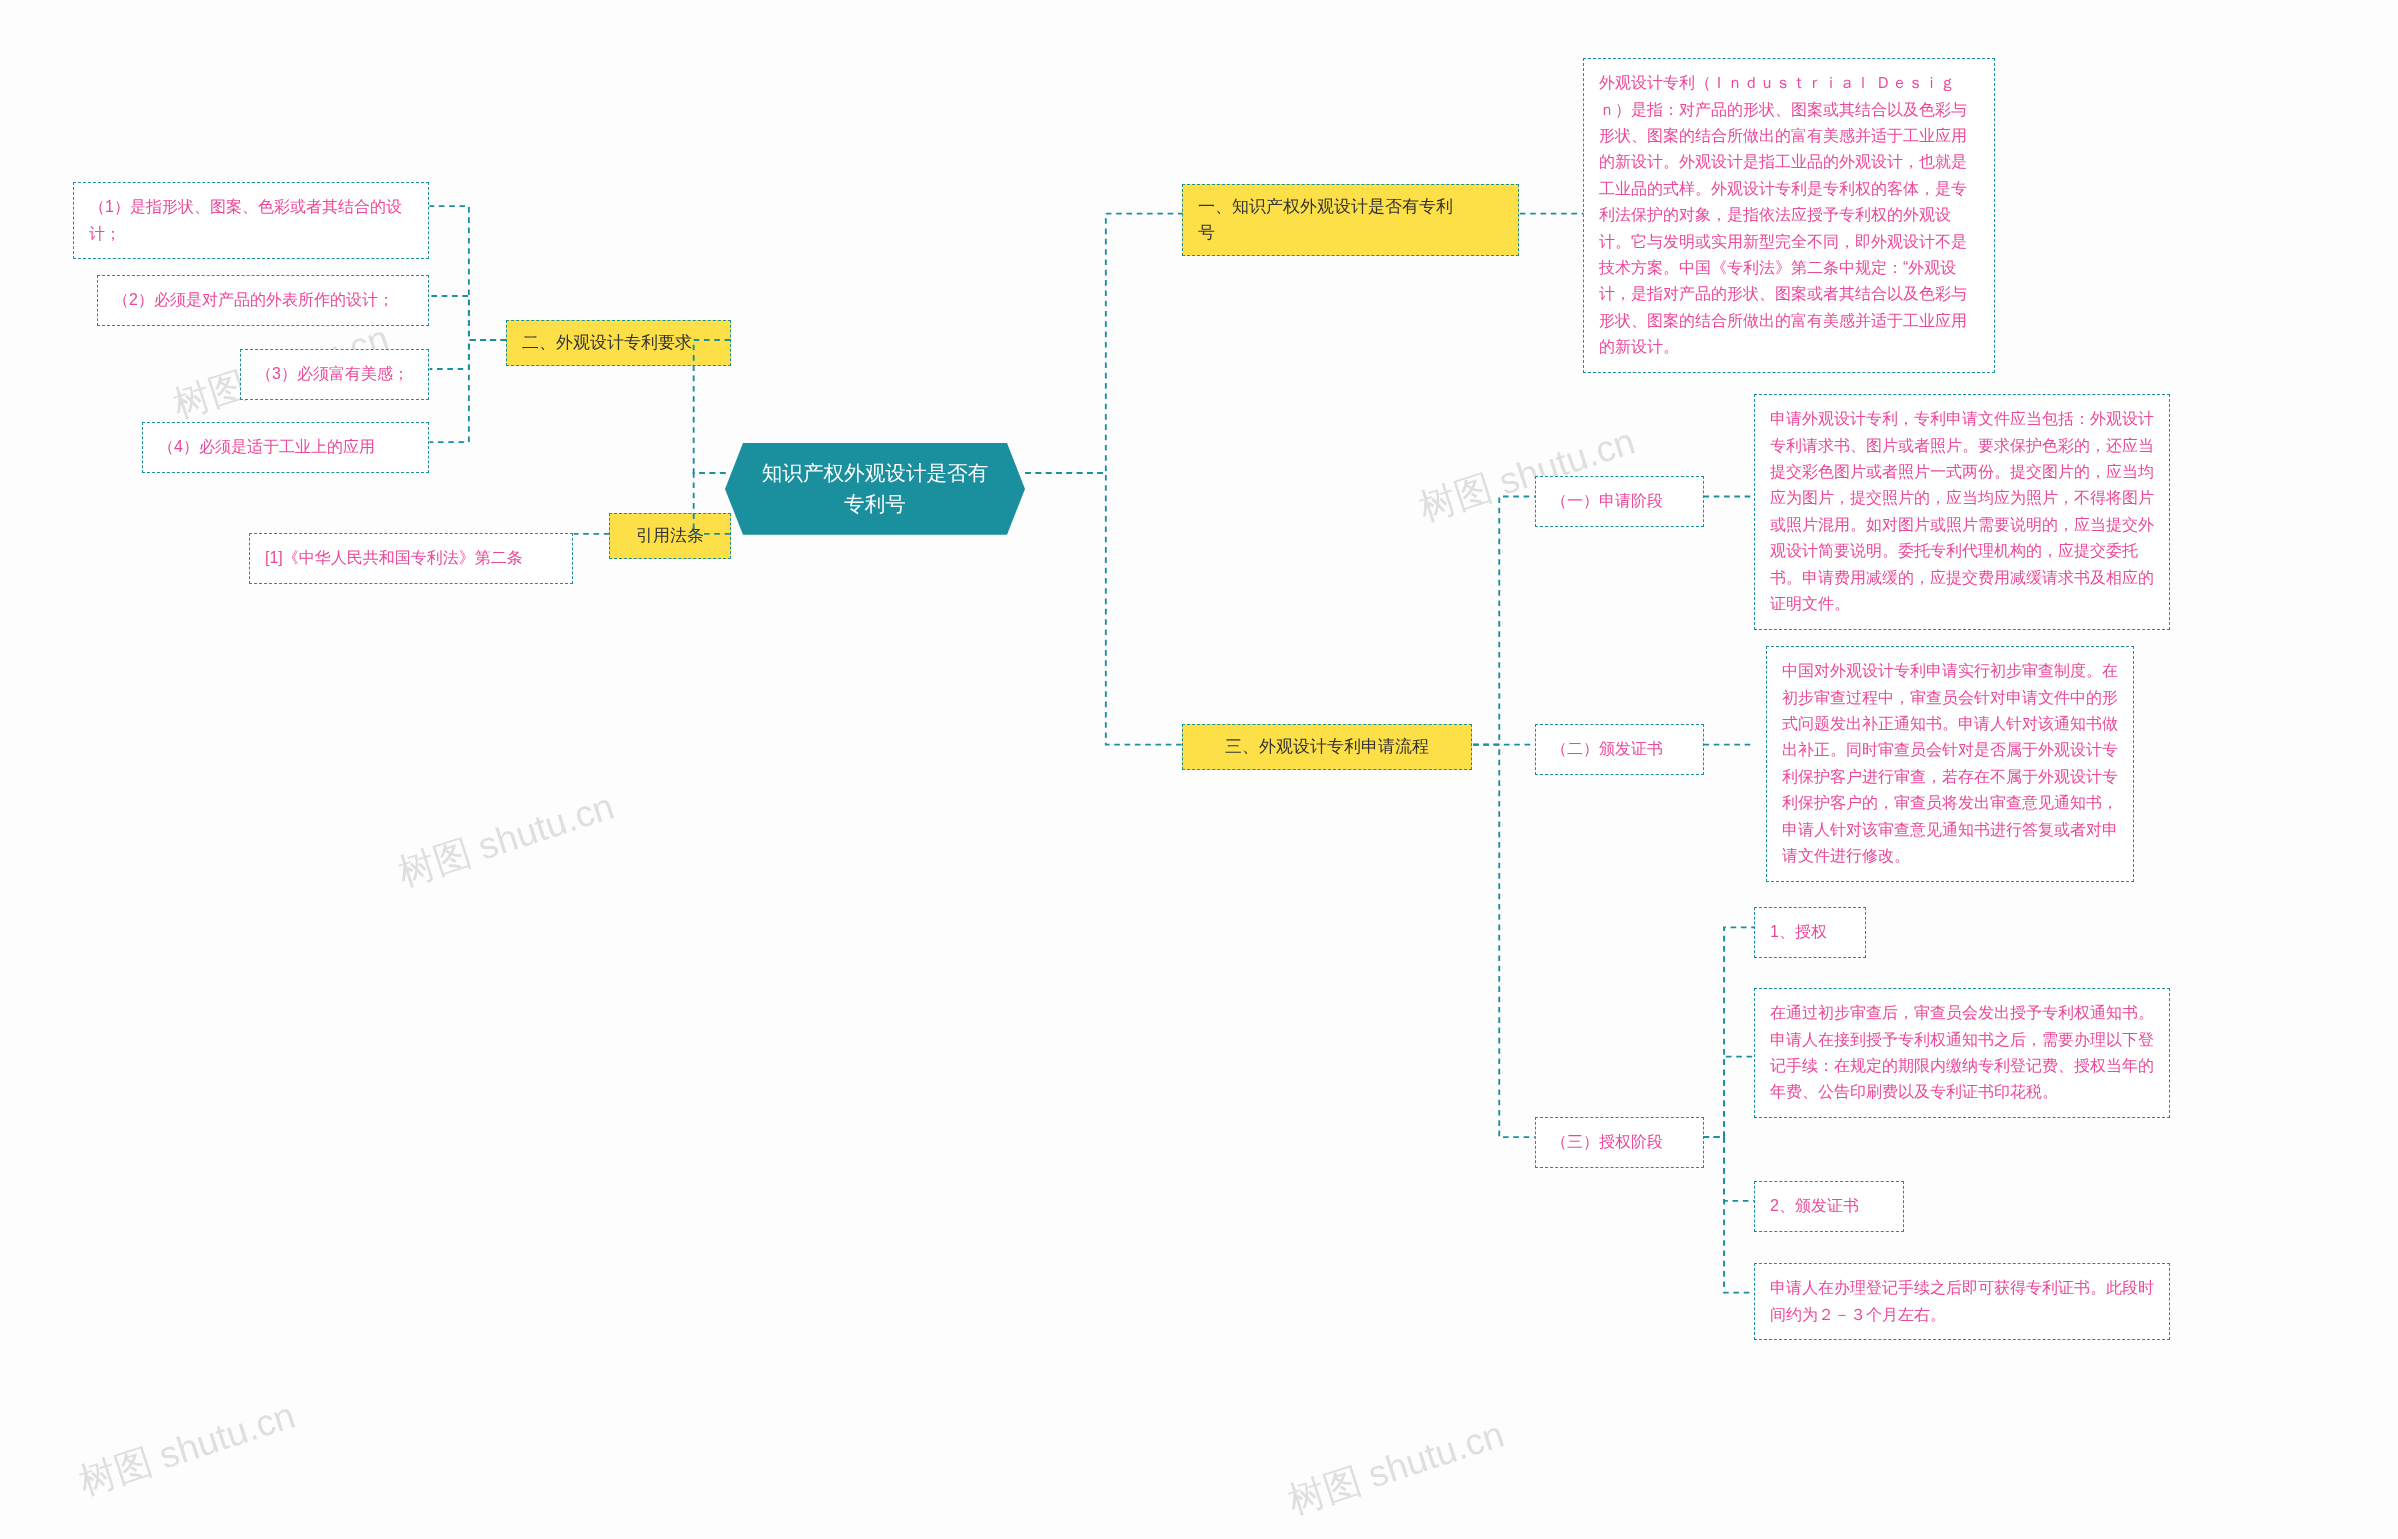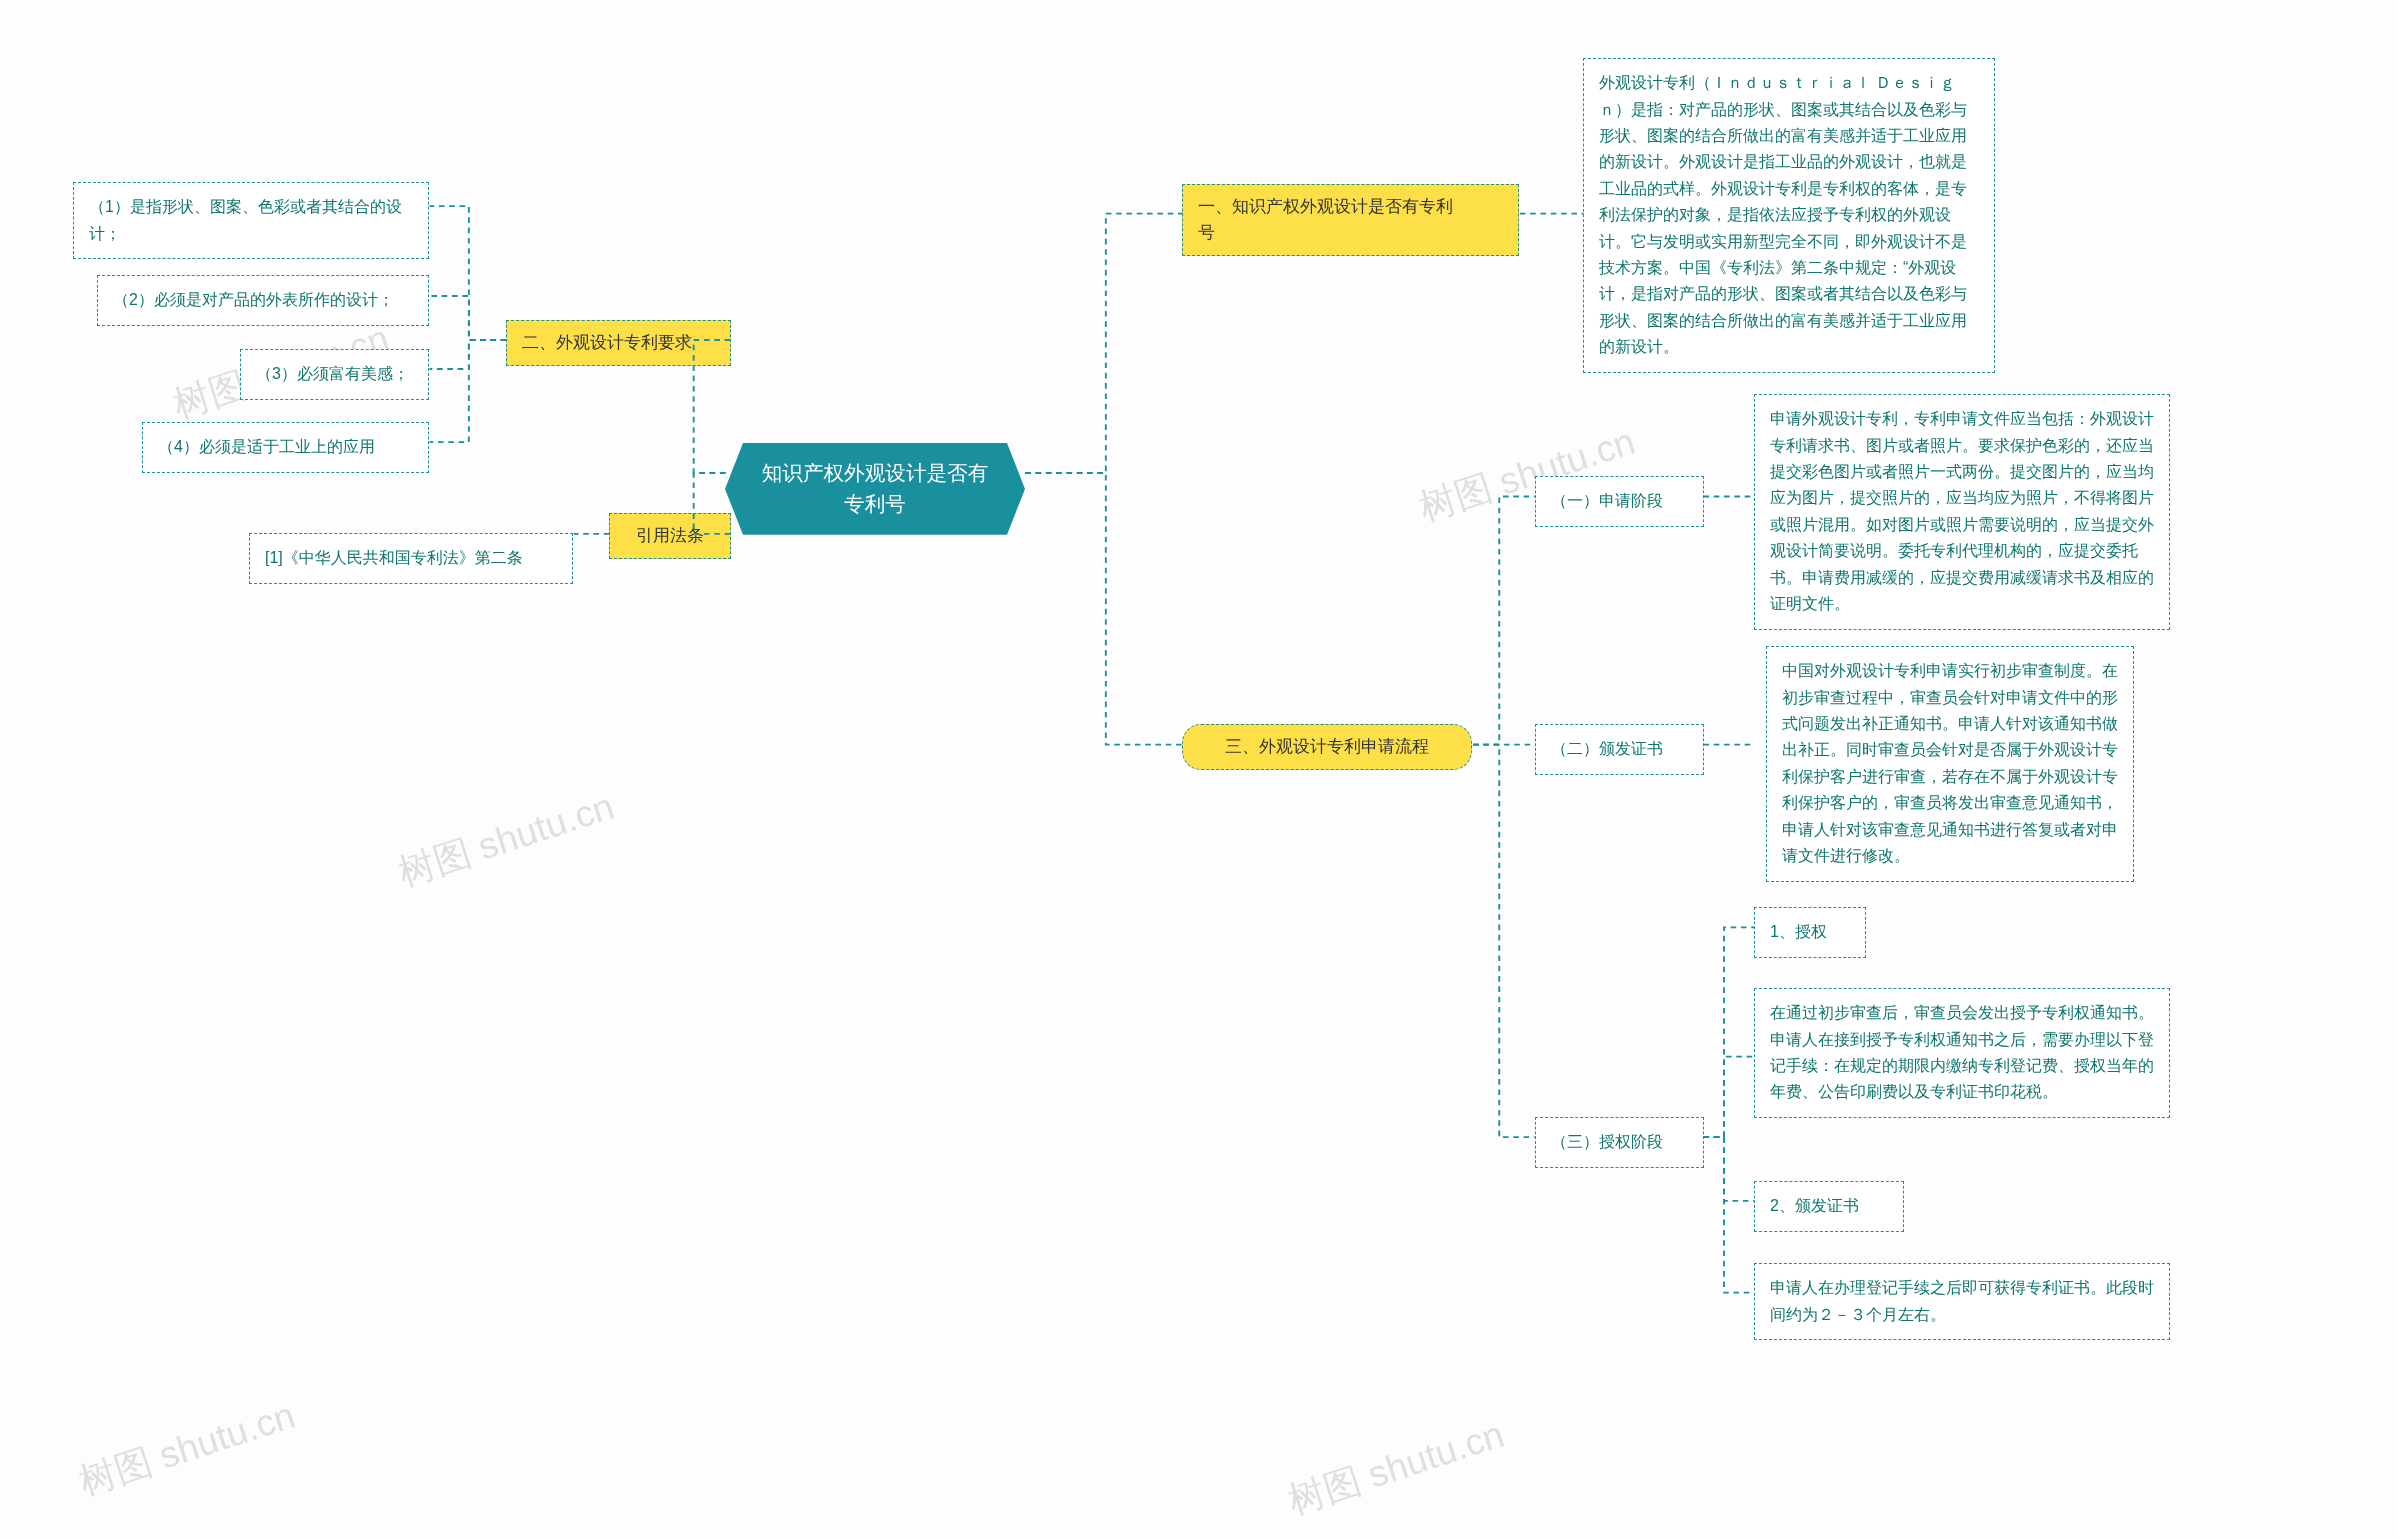--- a/index.html
+++ b/index.html
@@ -29,21 +29,21 @@
   .yellow {
     background: #fde047;
     border: 1.9px dashed #1a8f9e;
     padding: 9.4px 15px;
     color: #333;
   }
   .leaf {
     border: 1.9px dashed #1a8f9e;
     background: #fff;
     padding: 11.2px 15px;
-    color: #0f766e;
+    color: #ec4899;
     font-size: 16px;
     line-height: 1.65;
   }
   .watermark {
     position: absolute;
     color: #bbb;
     opacity: 0.45;
     font-size: 37px;
     transform: rotate(-18deg);
     pointer-events: none;
@@ -73,21 +73,21 @@
 
 <div class="node yellow" style="left:609px; top:513px; width:122px; text-align:center;">引用法条</div>
 <div class="node leaf" style="left:249px; top:513px; width:324px;margin-top:20px;">[1]《中华人民共和国专利法》第二条</div>
 
 <div class="node yellow" style="left:1182px; top:184px; width:337px;">
   <div>一、知识产权外观设计是否有专利</div>
   <div>号</div>
 </div>
 <div class="node leaf" style="left:1583px; top:58px; width:412px;">外观设计专利（Ｉｎｄｕｓｔｒｉａｌ Ｄｅｓｉｇｎ）是指：对产品的形状、图案或其结合以及色彩与形状、图案的结合所做出的富有美感并适于工业应用的新设计。外观设计是指工业品的外观设计，也就是工业品的式样。外观设计专利是专利权的客体，是专利法保护的对象，是指依法应授予专利权的外观设计。它与发明或实用新型完全不同，即外观设计不是技术方案。中国《专利法》第二条中规定：“外观设计，是指对产品的形状、图案或者其结合以及色彩与形状、图案的结合所做出的富有美感并适于工业应用的新设计。</div>
 
-<div class="node yellow" style="left:1182px; top:724px; width:290px; text-align:center;border-radius:19px;">三、外观设计专利申请流程</div>
+<div class="node yellow" style="left:1182px; top:724px; width:290px; text-align:center;">三、外观设计专利申请流程</div>
 
 <div class="node leaf" style="left:1535px; top:476px; width:169px;">（一）申请阶段</div>
 <div class="node leaf" style="left:1754px; top:394px; width:416px;">申请外观设计专利，专利申请文件应当包括：外观设计专利请求书、图片或者照片。要求保护色彩的，还应当提交彩色图片或者照片一式两份。提交图片的，应当均应为图片，提交照片的，应当均应为照片，不得将图片或照片混用。如对图片或照片需要说明的，应当提交外观设计简要说明。委托专利代理机构的，应提交委托书。申请费用减缓的，应提交费用减缓请求书及相应的证明文件。</div>
 
 <div class="node leaf" style="left:1535px; top:724px; width:169px;">（二）颁发证书</div>
 <div class="node leaf" style="left:1754px; top:646px; width:368px;margin-left:12px;">中国对外观设计专利申请实行初步审查制度。在初步审查过程中，审查员会针对申请文件中的形式问题发出补正通知书。申请人针对该通知书做出补正。同时审查员会针对是否属于外观设计专利保护客户进行审查，若存在不属于外观设计专利保护客户的，审查员将发出审查意见通知书，申请人针对该审查意见通知书进行答复或者对申请文件进行修改。</div>
 
 <div class="node leaf" style="left:1535px; top:1117px; width:169px;">（三）授权阶段</div>
 
 <div class="node leaf" style="left:1754px; top:907px; width:112px;">1、授权</div>

